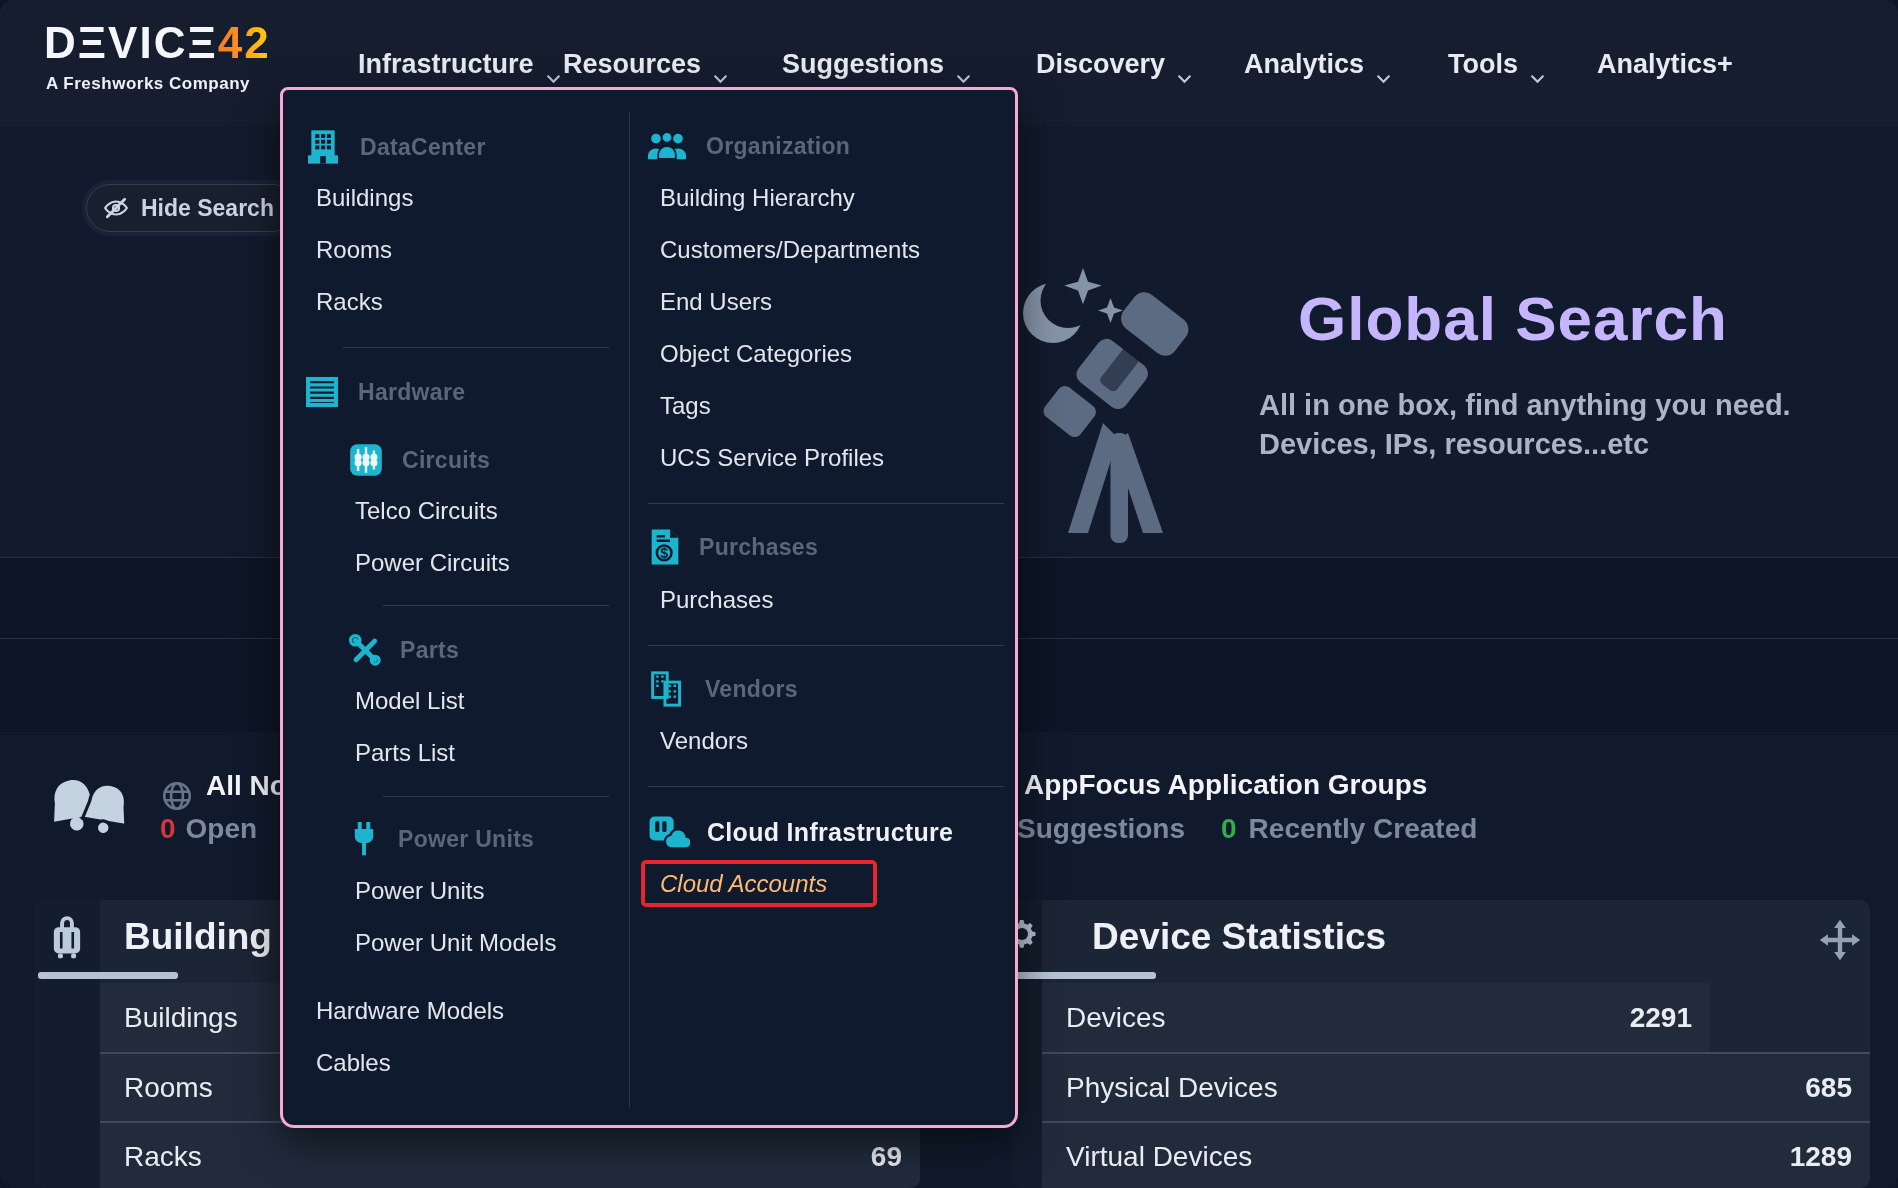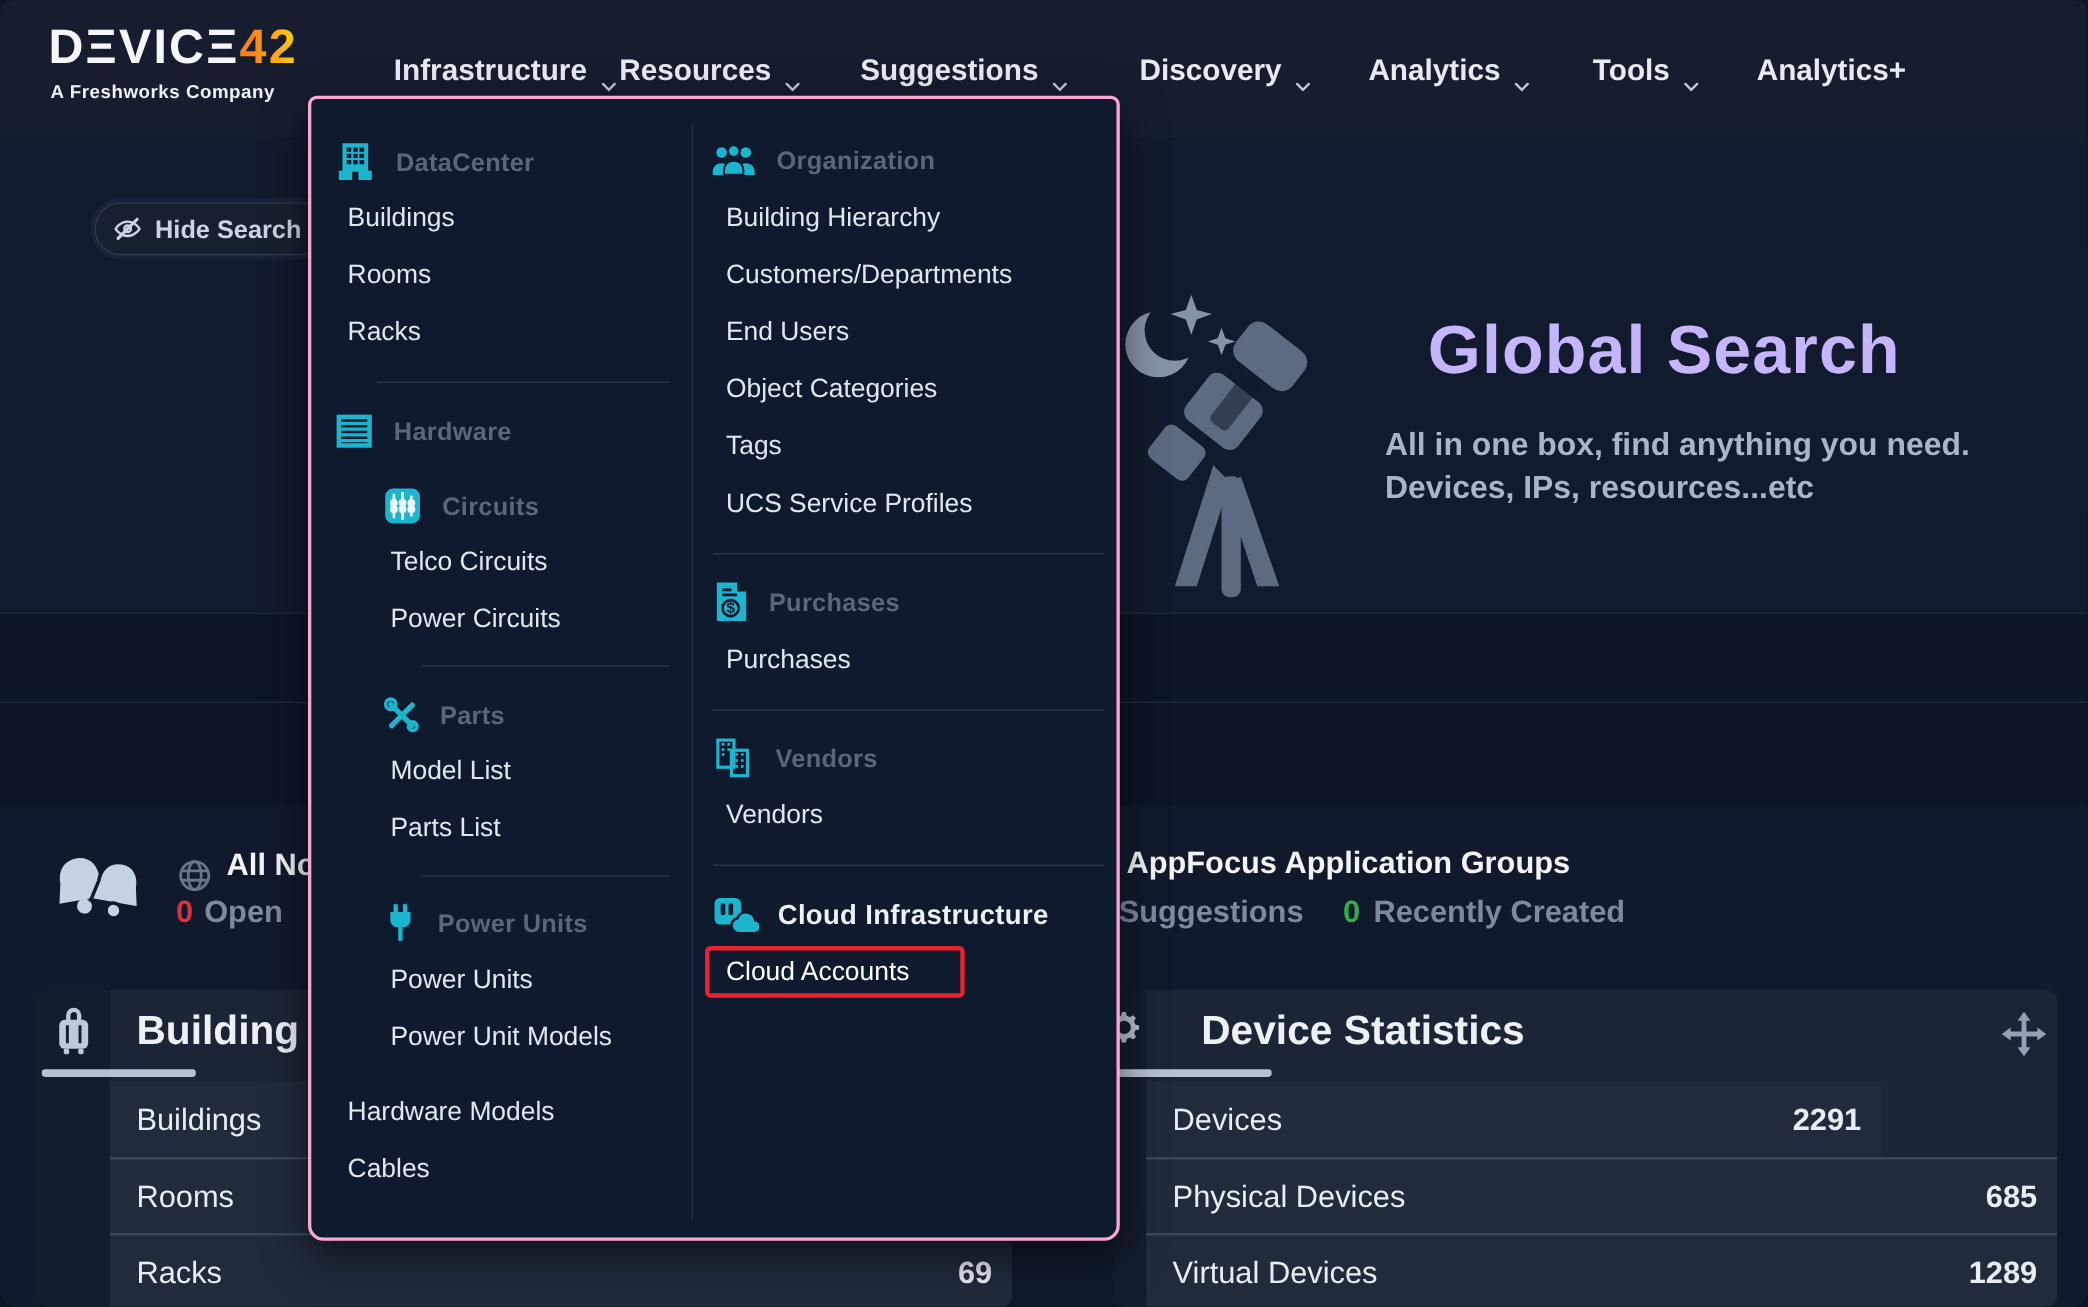--- a/index.html
+++ b/index.html
@@ -40,21 +40,21 @@
      border:3px solid #f9a8d4;border-radius:8px 8px 14px 14px;box-sizing:border-box;
      box-shadow:0 14px 40px rgba(0,0,0,.55);}
   .mi{position:absolute;height:42px;line-height:42px;font-size:24px;color:#e3e7ed;white-space:nowrap;cursor:pointer;}
   .msec{position:absolute;display:flex;align-items:center;gap:17px;height:44px;}
   .msec .t{font-size:23px;font-weight:bold;color:#5b6679;letter-spacing:.3px;white-space:nowrap;}
   .msec.bright .t{color:#eef1f5;font-size:25px;}
   .mdv{position:absolute;height:1px;background:#313c52;}
   #vdiv{position:absolute;left:346px;top:22px;width:1px;height:996px;background:#2a3447;}
   #hl-box{position:absolute;left:358px;top:770px;width:236px;height:47px;border:4px solid #e8252e;
           border-radius:5px;box-sizing:border-box;}
-  .mi.dim{color:#ffffff;}
+  .mi.dim{color:#fdba74;font-style:italic;}
   svg{display:block;}
 </style>
 </head>
 <body>
 
 <div id="app">
 
   <div class="abs" id="hero-bg"></div>
   <div class="abs" id="lower-bg"></div>
   <div class="abs hline" style="top:557px"></div>

